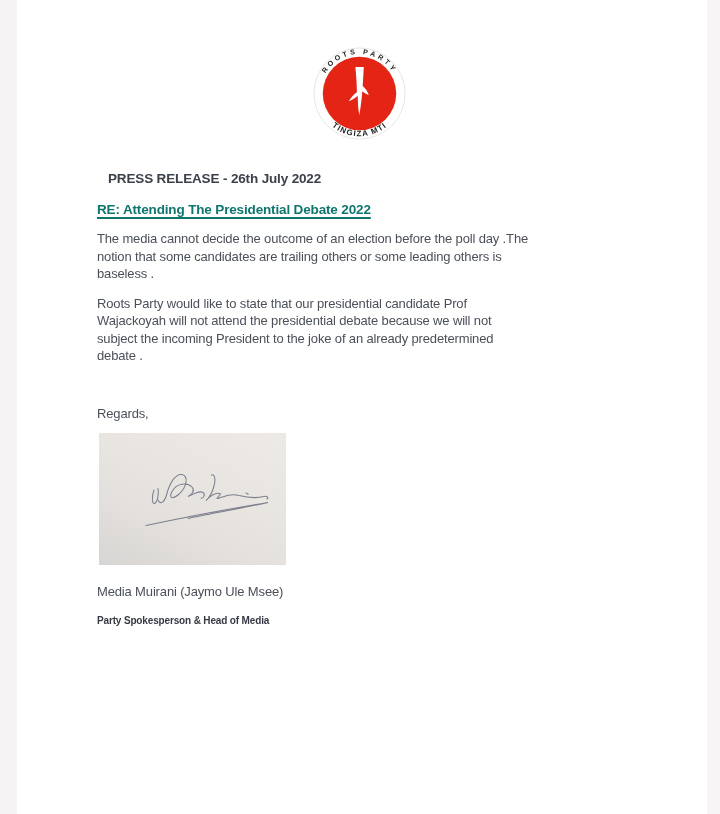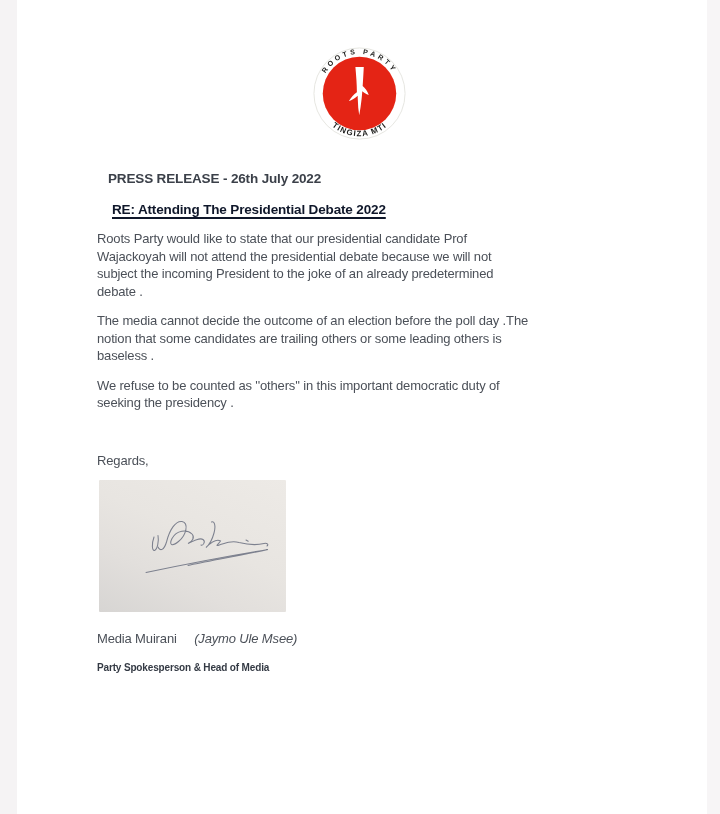--- a/index.html
+++ b/index.html
@@ -28,42 +28,42 @@
 
   .content{
     position:absolute;left:97px;top:171px;width:437px;
     color:#4b5058;font-size:13px;letter-spacing:-0.15px;
   }
   .doc-title{
     font-weight:bold;color:#3b4049;font-size:13.5px;
     line-height:16px;margin:0;padding-left:11px;
   }
   .doc-subject{
-    font-weight:bold;color:#0f172a;font-size:13.5px;
-    line-height:16px;margin:15px 0 0 15px;
+    font-weight:bold;color:#0f766e;font-size:13.5px;
+    line-height:16px;margin:15px 0 0 0;
     text-decoration:underline;
     text-decoration-thickness:1.5px;
     text-underline-offset:3px;
   }
   .para{
     margin:12px 0 0 0;line-height:17.5px;color:#4b5058;
   }
   .closing{margin:40px 0 0 0;line-height:17.5px;color:#4b5058;}
 
   .signature-photo{
     margin:11px 0 0 2px;width:187px;height:132px;
     border-radius:1px;
     background:linear-gradient(205deg,#edeae6 0%,#e8e5e1 45%,#e2dfdc 70%,#d7d5d3 100%);
   }
   .signature-photo svg{display:block;width:100%;height:100%;}
 
   .signatory-name{
     margin:18px 0 0 0;line-height:17px;color:#4b5058;font-size:13px;
   }
-  .signatory-name .alias{font-style:italic;margin-left:14px;}
+  .signatory-name .alias{}
   .signatory-role{
     margin:12px 0 0 0;line-height:17px;color:#343a44;
     font-weight:bold;font-size:10px;
   }
 </style>
 </head>
 <body>
 
 <div class="page">
   <div class="edge left"></div>
@@ -98,23 +98,22 @@
       <text class="logo-arc-text bottom">
         <textPath href="#arcBottom" startOffset="50%" text-anchor="middle">TINGIZA MTI</textPath>
       </text>
     </svg>
   </div>
 
   <div class="content">
     <p class="doc-title">PRESS RELEASE - 26th July 2022</p>
     <p class="doc-subject">RE: Attending The Presidential Debate 2022</p>
 
+    <p class="para">The media cannot decide the outcome of an election before the poll day .The notion that some candidates are trailing others or some leading others is baseless .</p>
     <p class="para">Roots Party would like to state that our presidential candidate Prof Wajackoyah will not attend the presidential debate because we will not subject the incoming President to the joke of an already predetermined debate .</p>
-    <p class="para">The media cannot decide the outcome of an election before the poll day .The notion that some candidates are trailing others or some leading others is baseless .</p>
-    <p class="para">We refuse to be counted as ''others'' in this important democratic duty of seeking the presidency .</p>
 
     <p class="closing">Regards,</p>
 
     <div class="signature-photo">
       <svg viewBox="0 0 187 132" fill="none" stroke="#6e7383" stroke-width="1.05" stroke-linecap="round" opacity="0.88">
         <path d="M55,57 C52.5,64 53,71 55.5,70.5 C58.5,69.5 60,61 59,55.5"></path>
         <path d="M59,67 C61,71.5 65,70.5 67.5,62
                  C70.5,50 76.5,40.5 83,41.5
                  C90,43 87.5,55 79.5,61.5
                  C73.5,66.5 69.5,65.5 73,58.5

